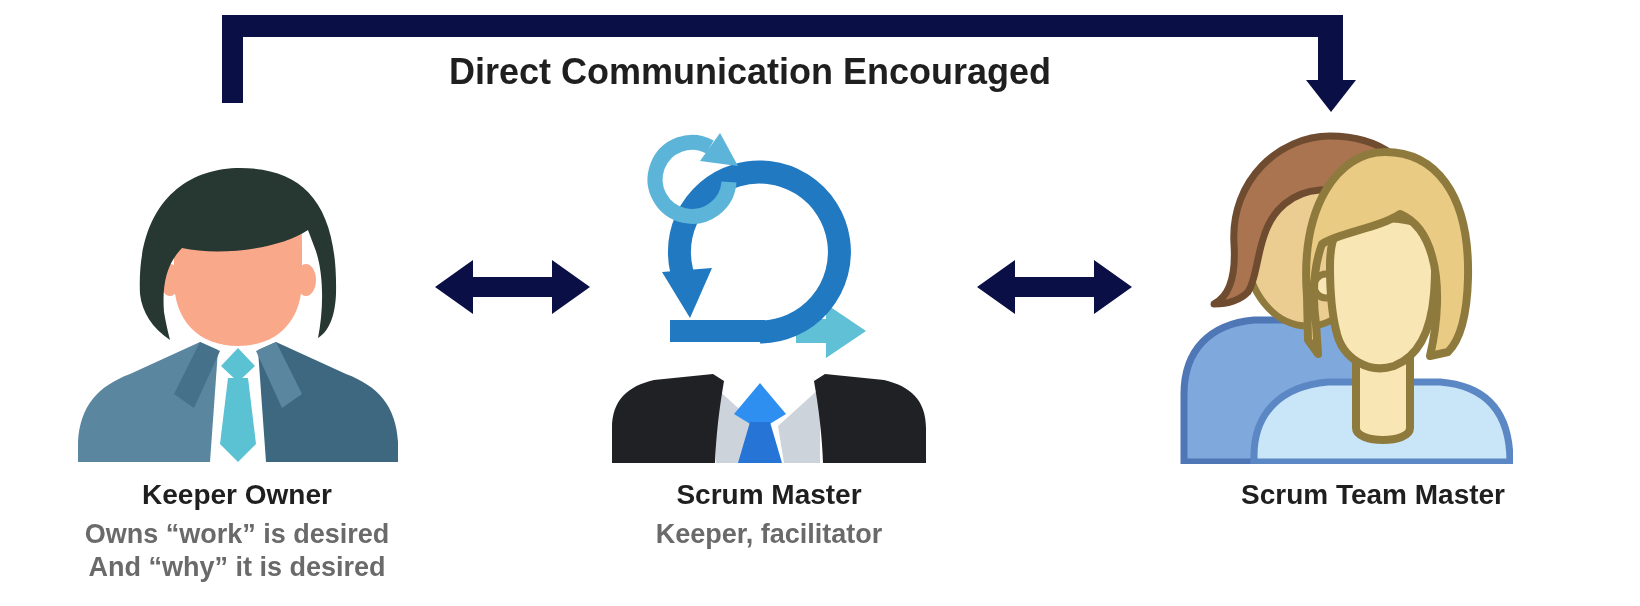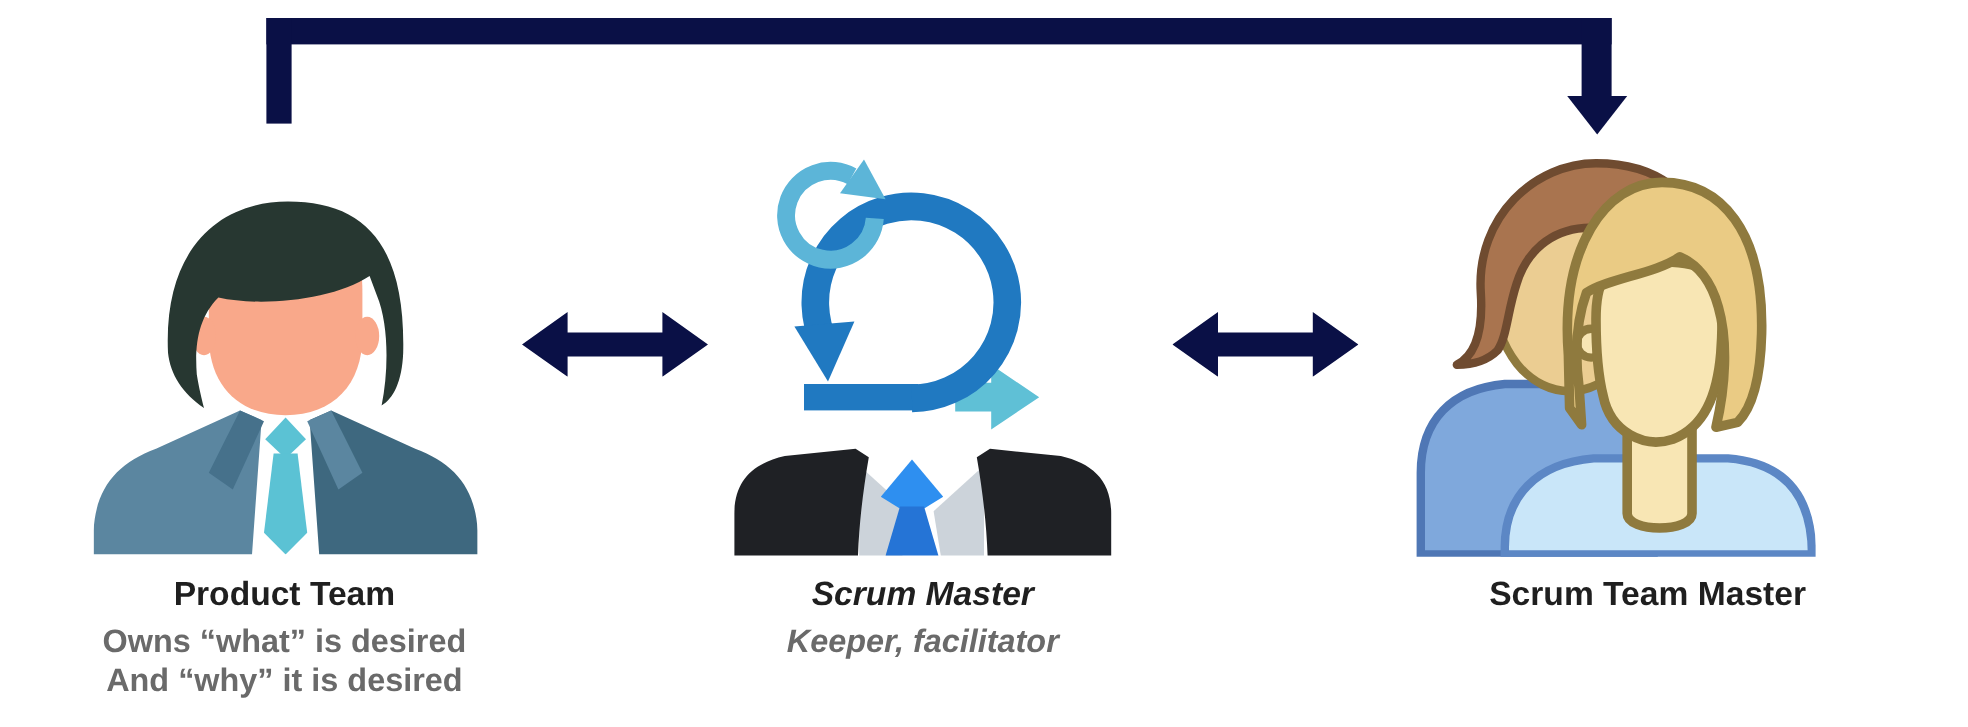--- a/index.html
+++ b/index.html
@@ -27,39 +27,40 @@
     border-left:25px solid transparent; border-right:25px solid transparent;
     border-top:32px solid var(--navy);
   }
   .title{
     position:absolute; left:300px; top:52px; width:900px; text-align:center;
     font-size:36px; font-weight:bold; color:var(--ink); line-height:40px; letter-spacing:0px;
   }
   .figure{position:absolute;}
   .role-caption{position:absolute; top:478px; text-align:center;}
   .cap-0{left:17px; width:440px;}
-  .cap-1{left:549px; width:440px;font-style:italic;}
+  .cap-1{left:549px; width:440px;}
   .cap-2{left:1153px; width:440px;}
   .role-name{font-size:28px; font-weight:bold; color:var(--ink); line-height:34px;}
   .role-desc{margin-top:6px; font-size:27px; font-weight:bold; color:var(--muted); line-height:33px;}
   .arrow-left{left:435px; top:260px;}
   .arrow-right{left:977px; top:260px;}
 </style>
 </head>
 <body>
 
 <div class="stage">
 
   <div>
     <div class="bar bracket-h"></div>
     <div class="bar bracket-left"></div>
     <div class="bar bracket-right"></div>
     <div class="bracket-head"></div>
   </div>
 
+  <div class="title">Direct Communication Encouraged</div>
 
   <svg class="figure" style="left:78px; top:152px;" width="320" height="310" viewBox="0 0 320 310">
     <polygon points="136,148 184,148 184,186 160,202 136,186" fill="var(--skin)"></polygon>
     <polygon points="136,168 184,168 184,186 160,202 136,186" fill="var(--skin-shadow)"></polygon>
     <polygon points="120,190 200,190 196,310 124,310" fill="#ffffff"></polygon>
     <path d="M0,310 L0,290 C2,254 20,234 52,222 L122,190 L140,198 L132,310 Z" fill="var(--suit-slate-light)"></path>
     <path d="M320,310 L320,290 C318,254 300,234 268,222 L198,190 L180,198 L188,310 Z" fill="var(--suit-slate-dark)"></path>
     <polygon points="122,190 142,199 116,256 96,242" fill="var(--suit-lapel)"></polygon>
     <polygon points="198,190 178,199 204,256 224,242" fill="var(--suit-slate-light)"></polygon>
     <polygon points="160,196 177,214 160,230 143,214" fill="var(--tie-teal)"></polygon>
@@ -108,23 +109,23 @@
   </svg>
 
   <svg class="figure arrow-left" width="155" height="54" viewBox="0 0 155 54">
     <polygon points="0,27 38,0 38,17 117,17 117,0 155,27 117,54 117,37 38,37 38,54" fill="var(--navy)"></polygon>
   </svg>
   <svg class="figure arrow-right" width="155" height="54" viewBox="0 0 155 54">
     <polygon points="0,27 38,0 38,17 117,17 117,0 155,27 117,54 117,37 38,37 38,54" fill="var(--navy)"></polygon>
   </svg>
 
   <div class="role-caption cap-0">
-    <div class="role-name">Product Team</div>
+    <div class="role-name">Keeper Owner</div>
     <div class="role-desc">
-      <div>Owns “what” is desired</div>
+      <div>Owns “work” is desired</div>
       <div>And “why” it is desired</div>
     </div>
   </div>
   <div class="role-caption cap-1">
     <div class="role-name">Scrum Master</div>
     <div class="role-desc">
       <div>Keeper, facilitator</div>
     </div>
   </div>
   <div class="role-caption cap-2">

